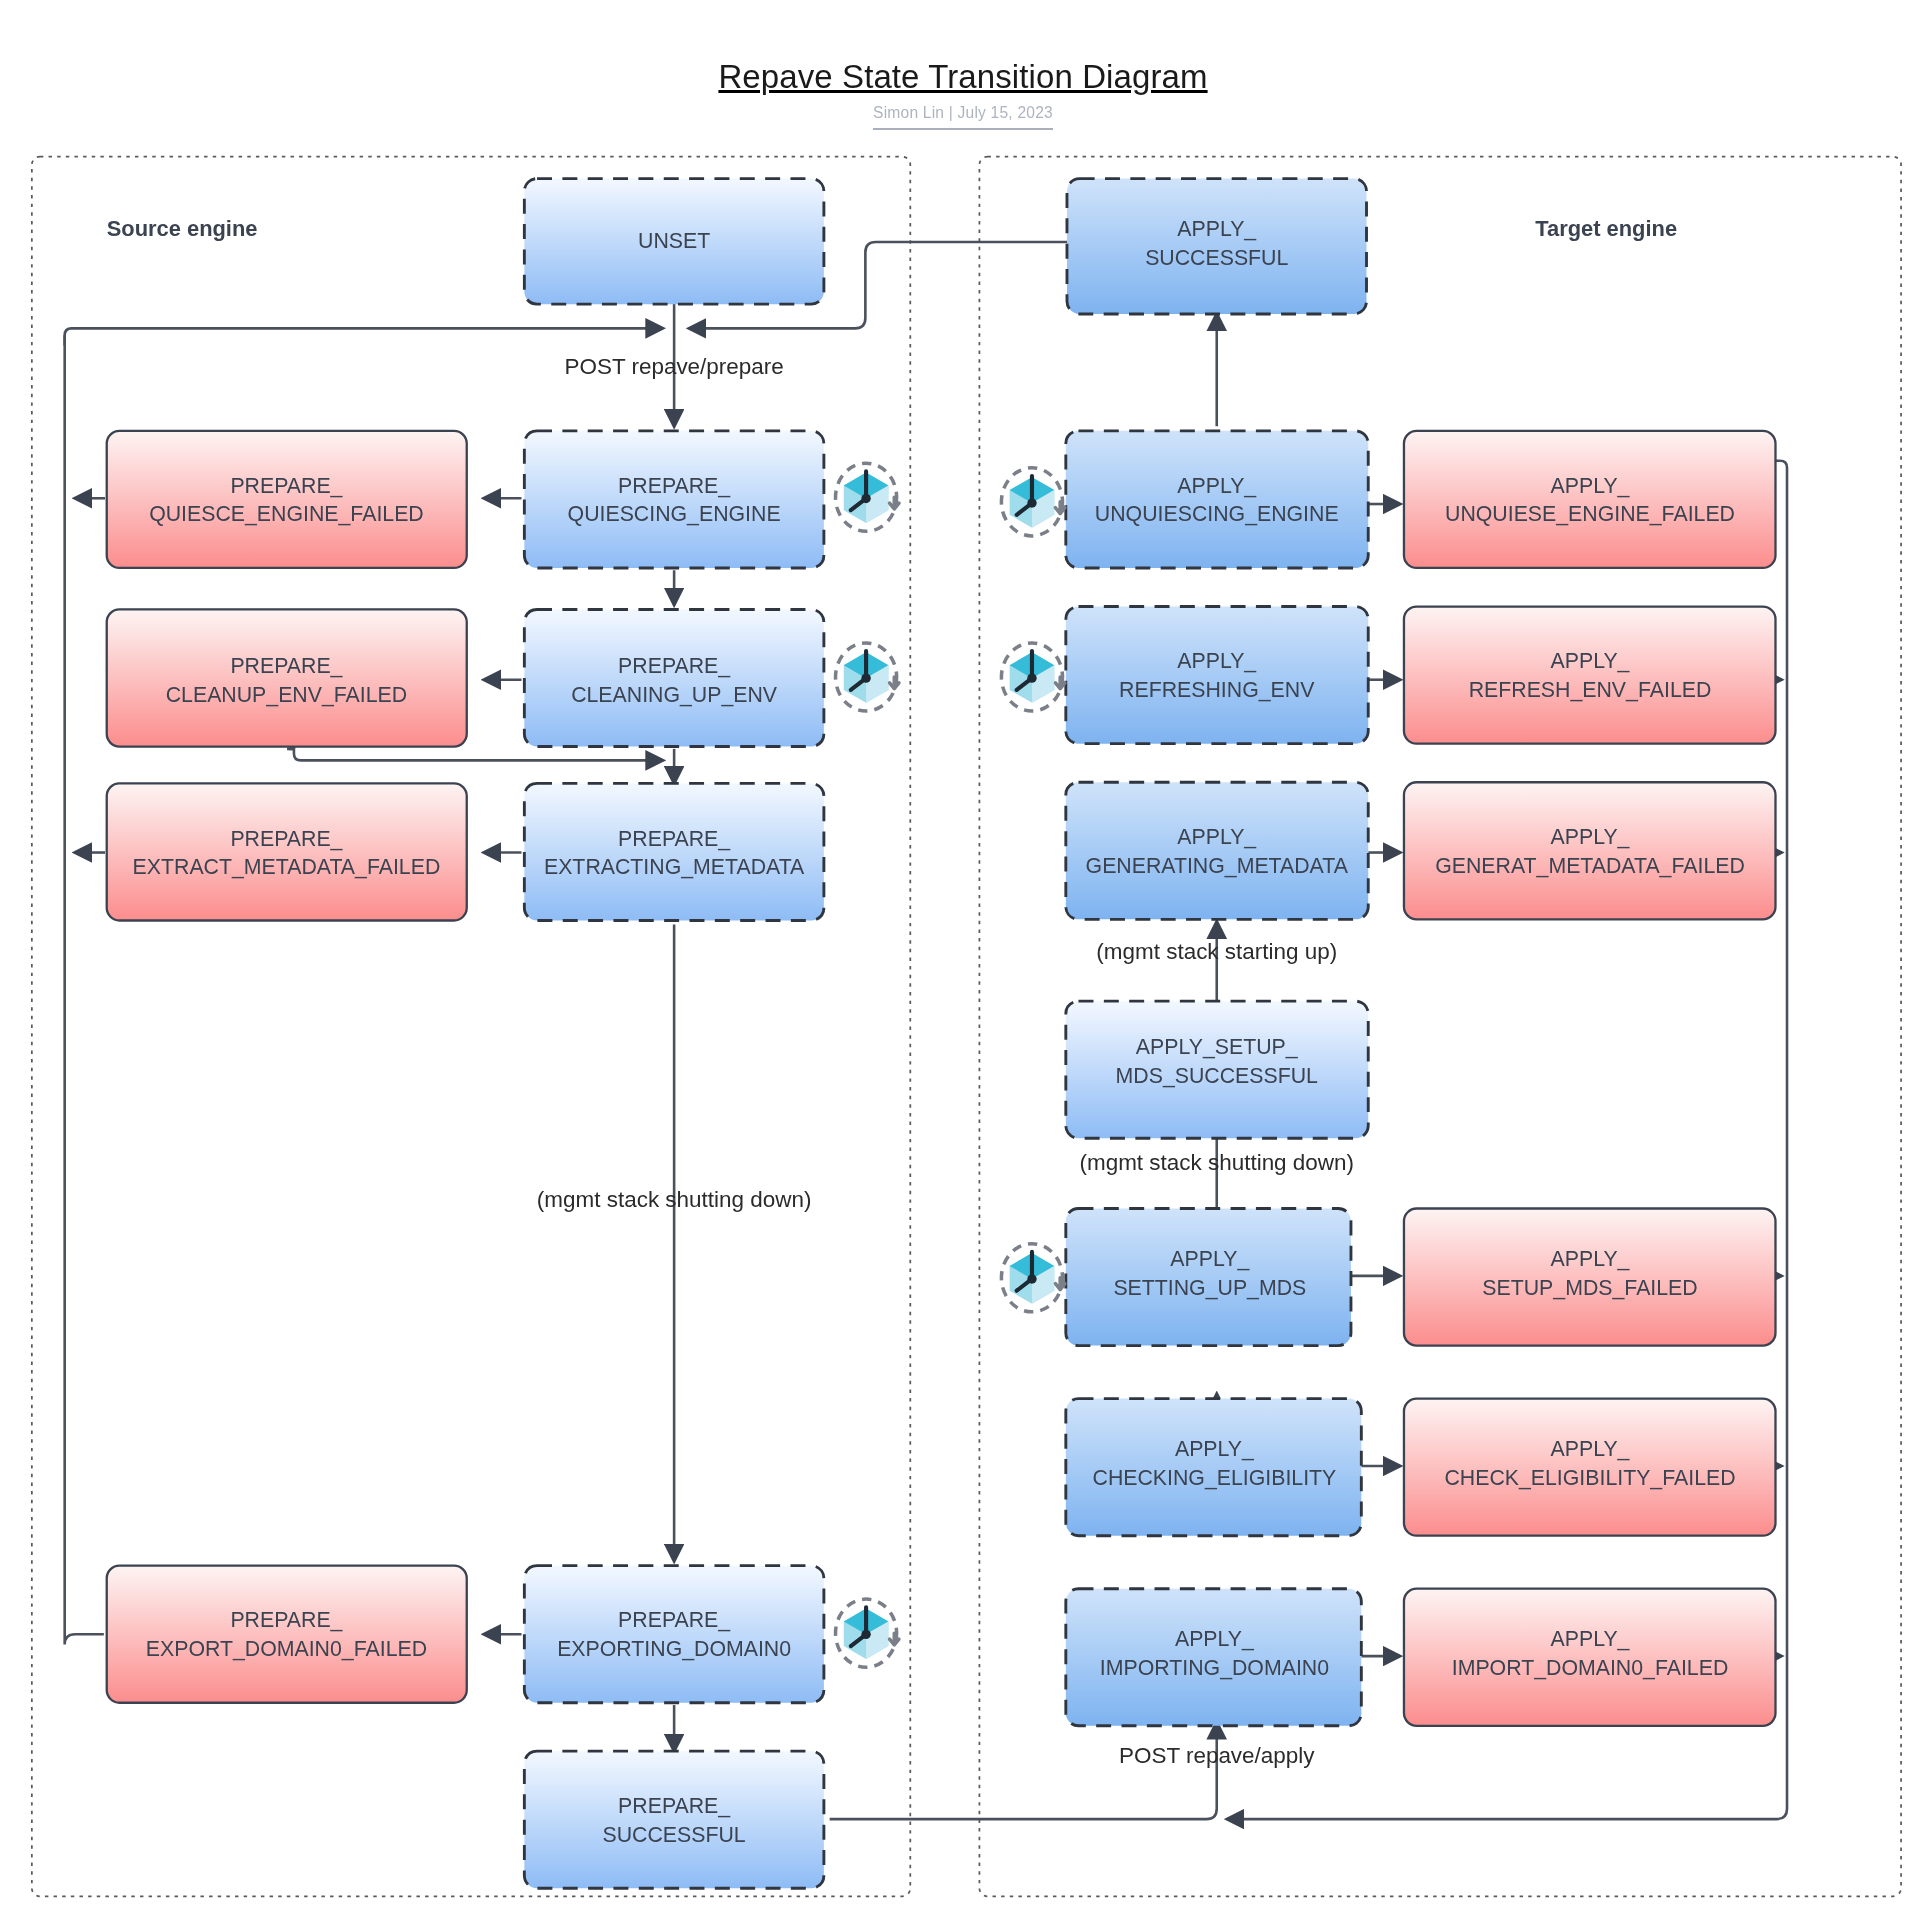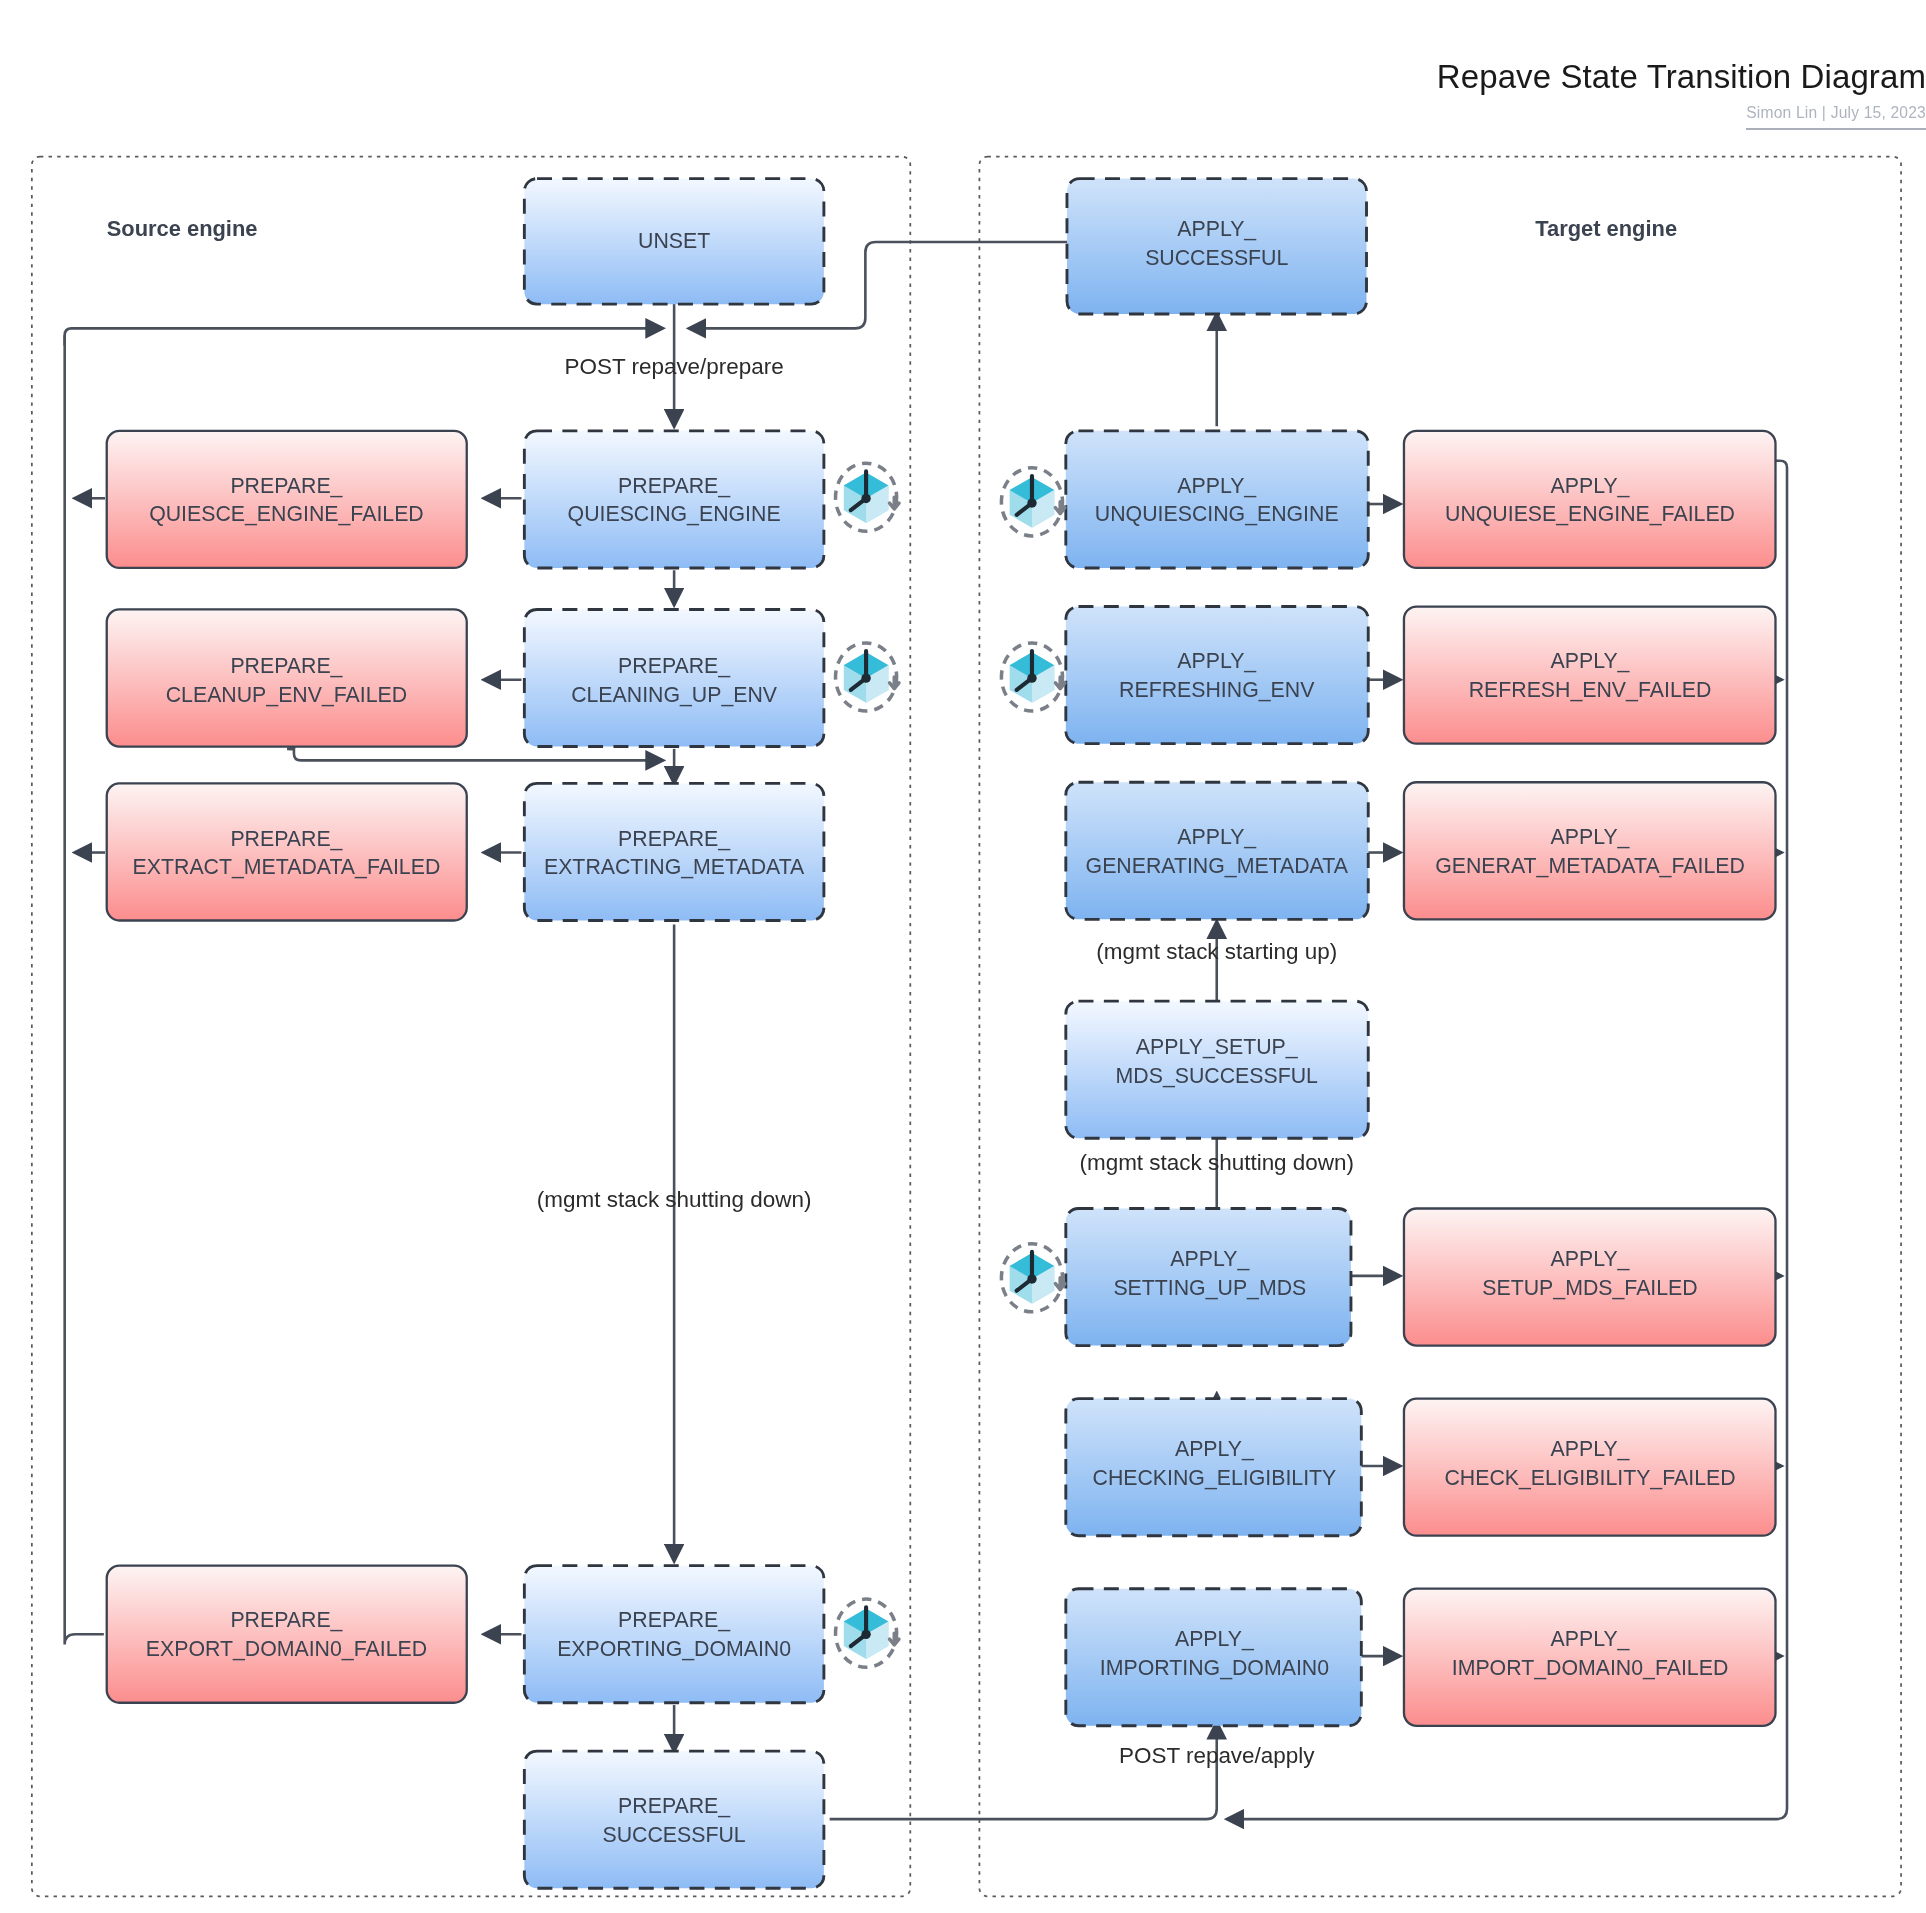--- a/index.html
+++ b/index.html
@@ -1,18 +1,18 @@
 <!DOCTYPE html>
 <html style="font-size:9.2px"><head>
 <meta charset="utf-8">
 <style>
   html,body{margin:0;padding:0;background:#ffffff;}
   body{font-family:"Liberation Sans","DejaVu Sans",sans-serif;}
   #root{position:relative;width:1926px;height:1913px;background:#fff;overflow:hidden;}
-  #title-block{position:absolute;left:0;top:58px;width:1926px;text-align:right;}
+  #title-block{position:absolute;left:0;top:58px;width:1926px;text-align:center;text-decoration:underline;}
   #doc-title{font-size:33px;color:#1a1a1a;font-weight:400;letter-spacing:0.1px;}
   #byline-wrap{margin-top:8px;display:inline-block;padding-bottom:5.8px;border-bottom:2.3px solid #a9b0bb;}
   #byline{font-size:15.6px;color:#aeb4bf;letter-spacing:0.2px;}
   svg{position:absolute;left:0;top:0;}
   .lane-label{font-size:38px;font-weight:bold;fill:#3b4250;font-family:"Liberation Sans","DejaVu Sans",sans-serif;}
   .nodetext{font-size:37px;fill:#3b4250;font-family:"Liberation Sans","DejaVu Sans",sans-serif;text-anchor:middle;}
   .edgelabel{font-size:39px;fill:#2b2b2b;font-family:"Liberation Sans","DejaVu Sans",sans-serif;text-anchor:middle;}
   .lane{fill:none;stroke:#5a5a5a;stroke-width:3;stroke-dasharray:6 9;}
   .edge{fill:none;stroke:#4a515c;stroke-width:4.5;}
   .nodebox-solid{stroke:#3b4250;stroke-width:4;}

